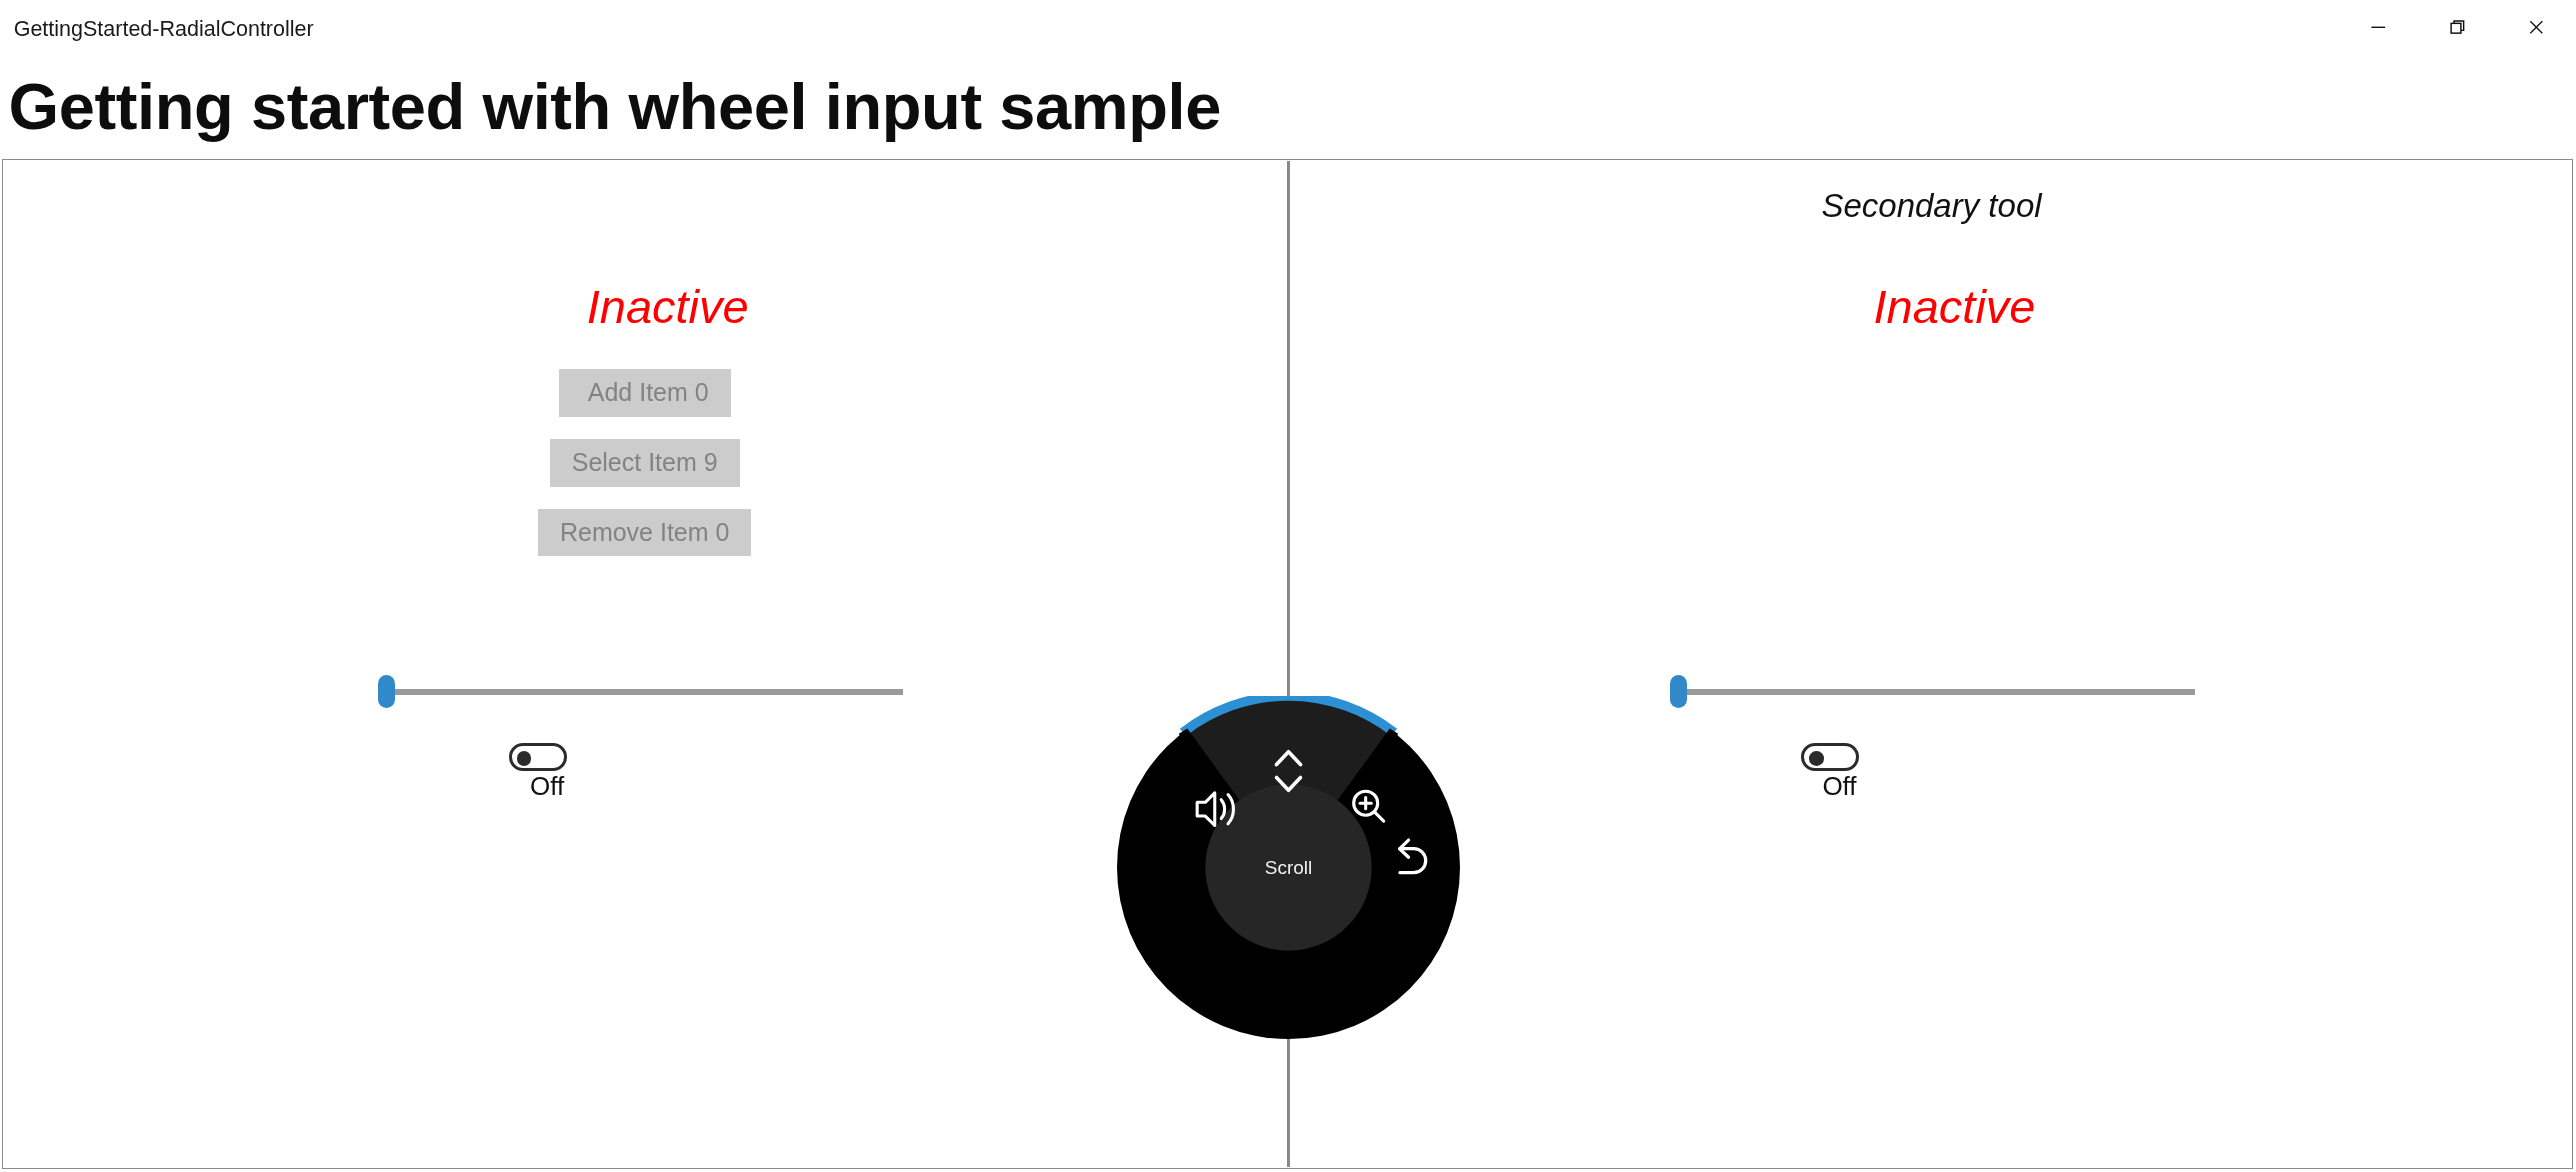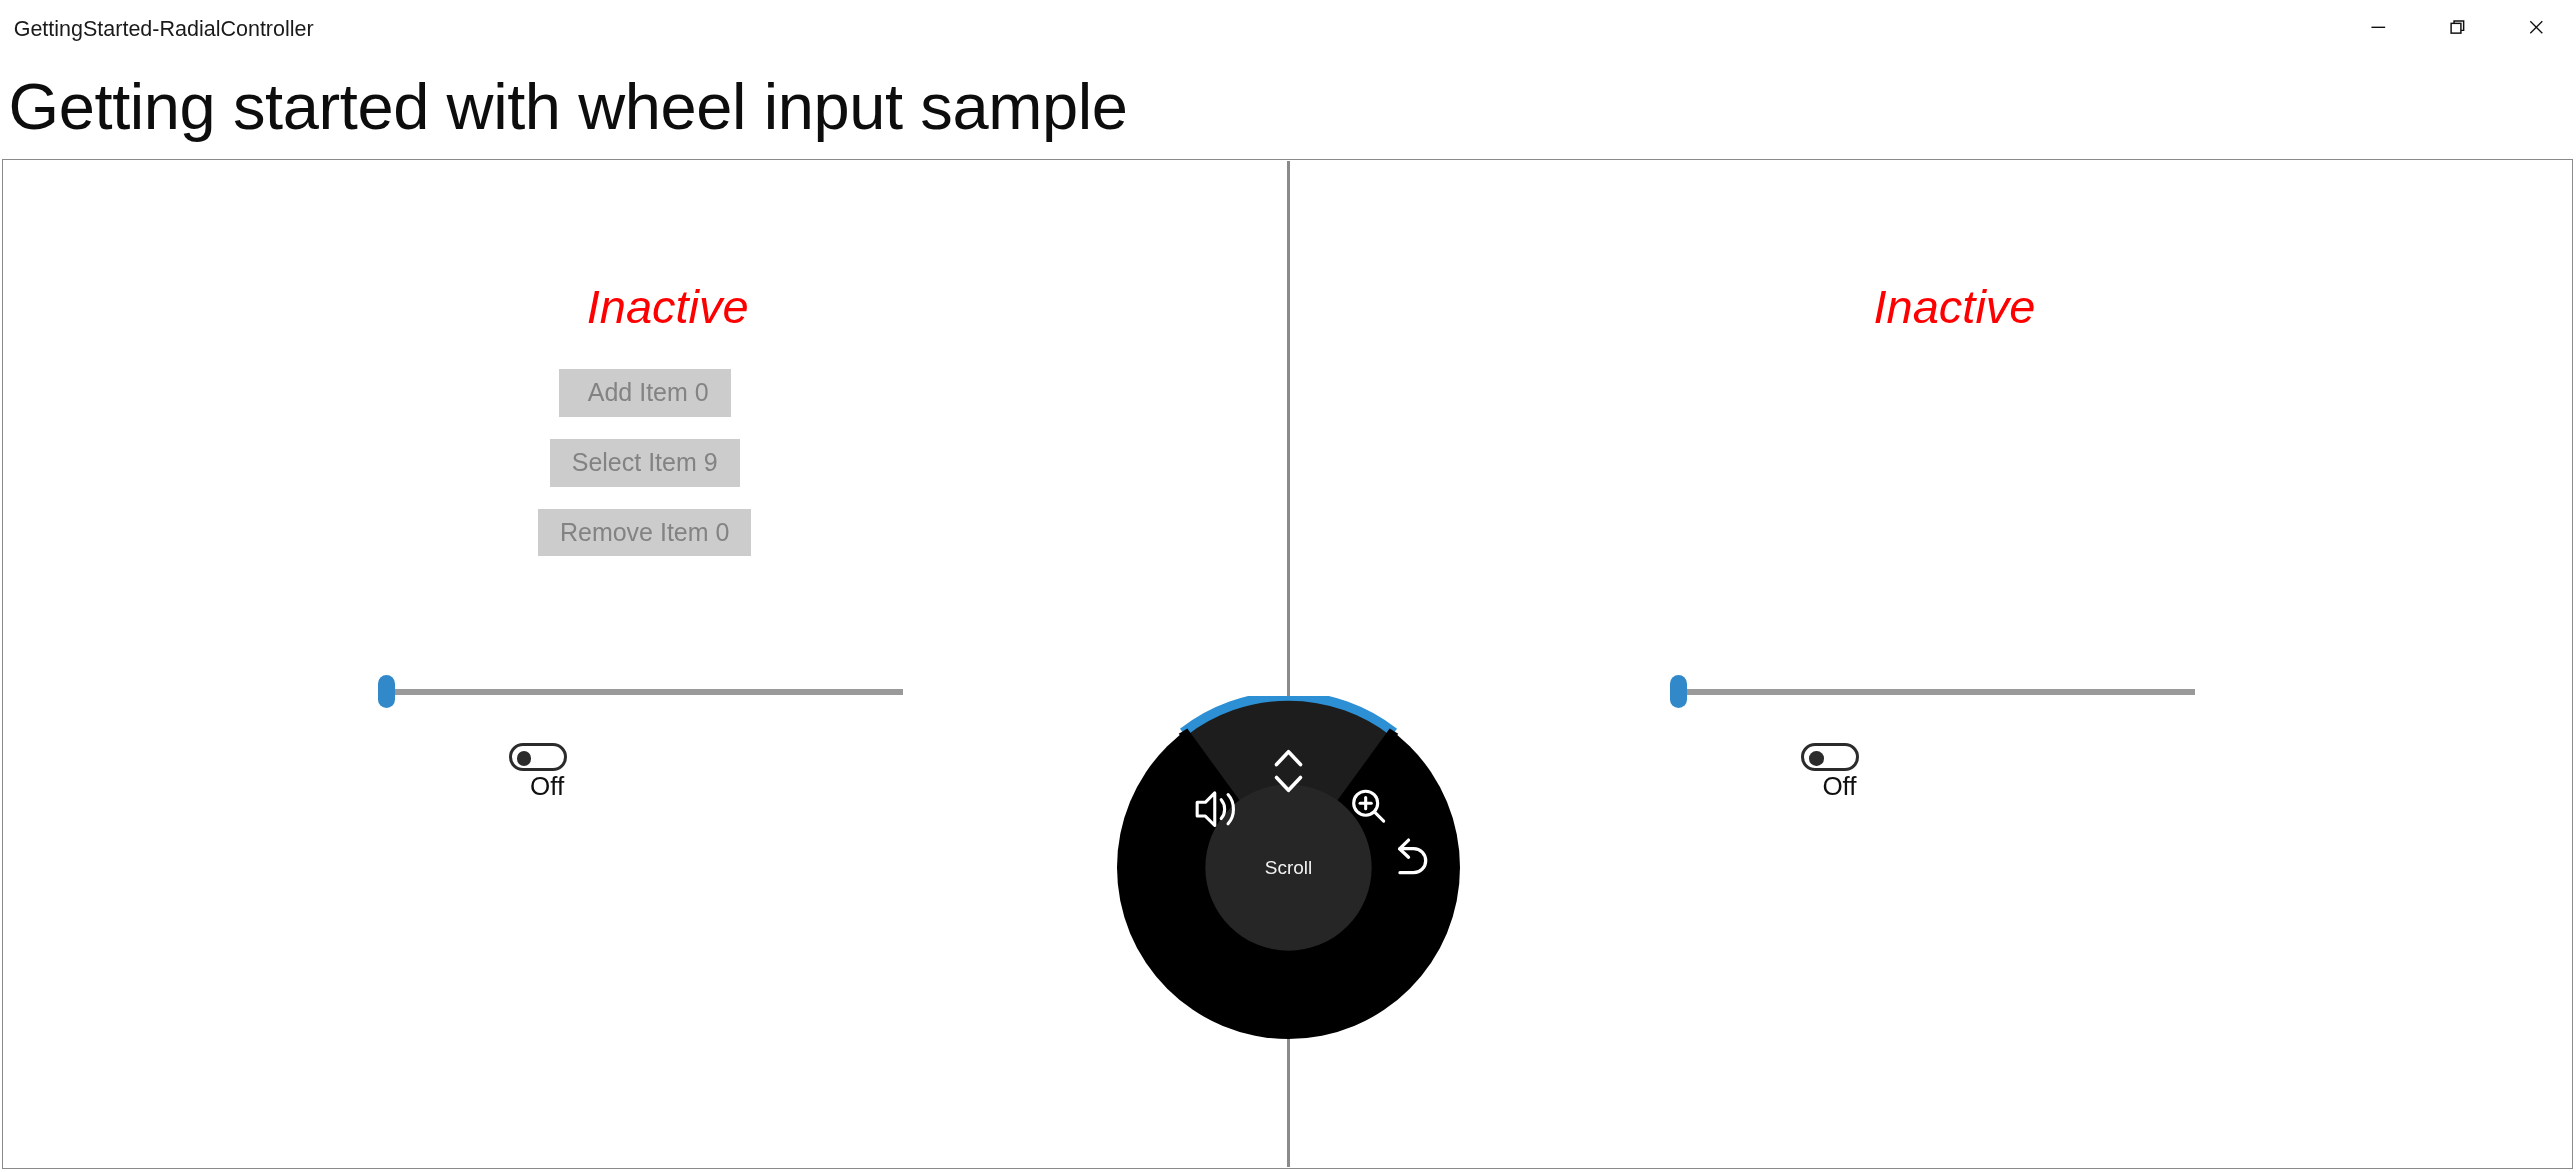--- a/index.html
+++ b/index.html
@@ -24,21 +24,21 @@
   .wincontrols { position: absolute; right: 0; top: 0; height: 55px; display: flex; }
   .wc-btn {
     width: 79px; height: 55px; display: flex; align-items: center; justify-content: center;
     background: transparent;
   }
   .wc-glyph { display:block; }
 
   
   .page-title {
     position: absolute; left: 8.6px; top: 74px;
-    font-size: 65px; font-weight: 400; color: #0d0d0d;
+    font-size: 65px; font-weight: 700; color: #0d0d0d;
     letter-spacing: -0.4px; white-space: nowrap; line-height: 1;
   }
 
   
   .content-frame {
     position: absolute; left: 1.7px; top: 159px;
     width: 2571px; height: 1010px;
     border: 1.7px solid #8a8a8a;
     box-sizing: border-box;
     background: #ffffff;
@@ -177,20 +177,21 @@
       <div class="toggle" style="left:507px;">
         <div class="toggle-switch">
           <div class="toggle-knob"></div>
         </div>
         <div class="toggle-label">Off</div>
       </div>
     </div>
   </div>
 
   <div class="panel panel-right">
+    <div class="tool-heading">Secondary tool</div>
     <div class="tool-status">Inactive</div>
 
 
     <div class="slider-wrap">
       <div class="slider" style="left:380px;">
         <div class="slider-track"></div>
         <div class="slider-thumb"></div>
       </div>
     </div>
 

